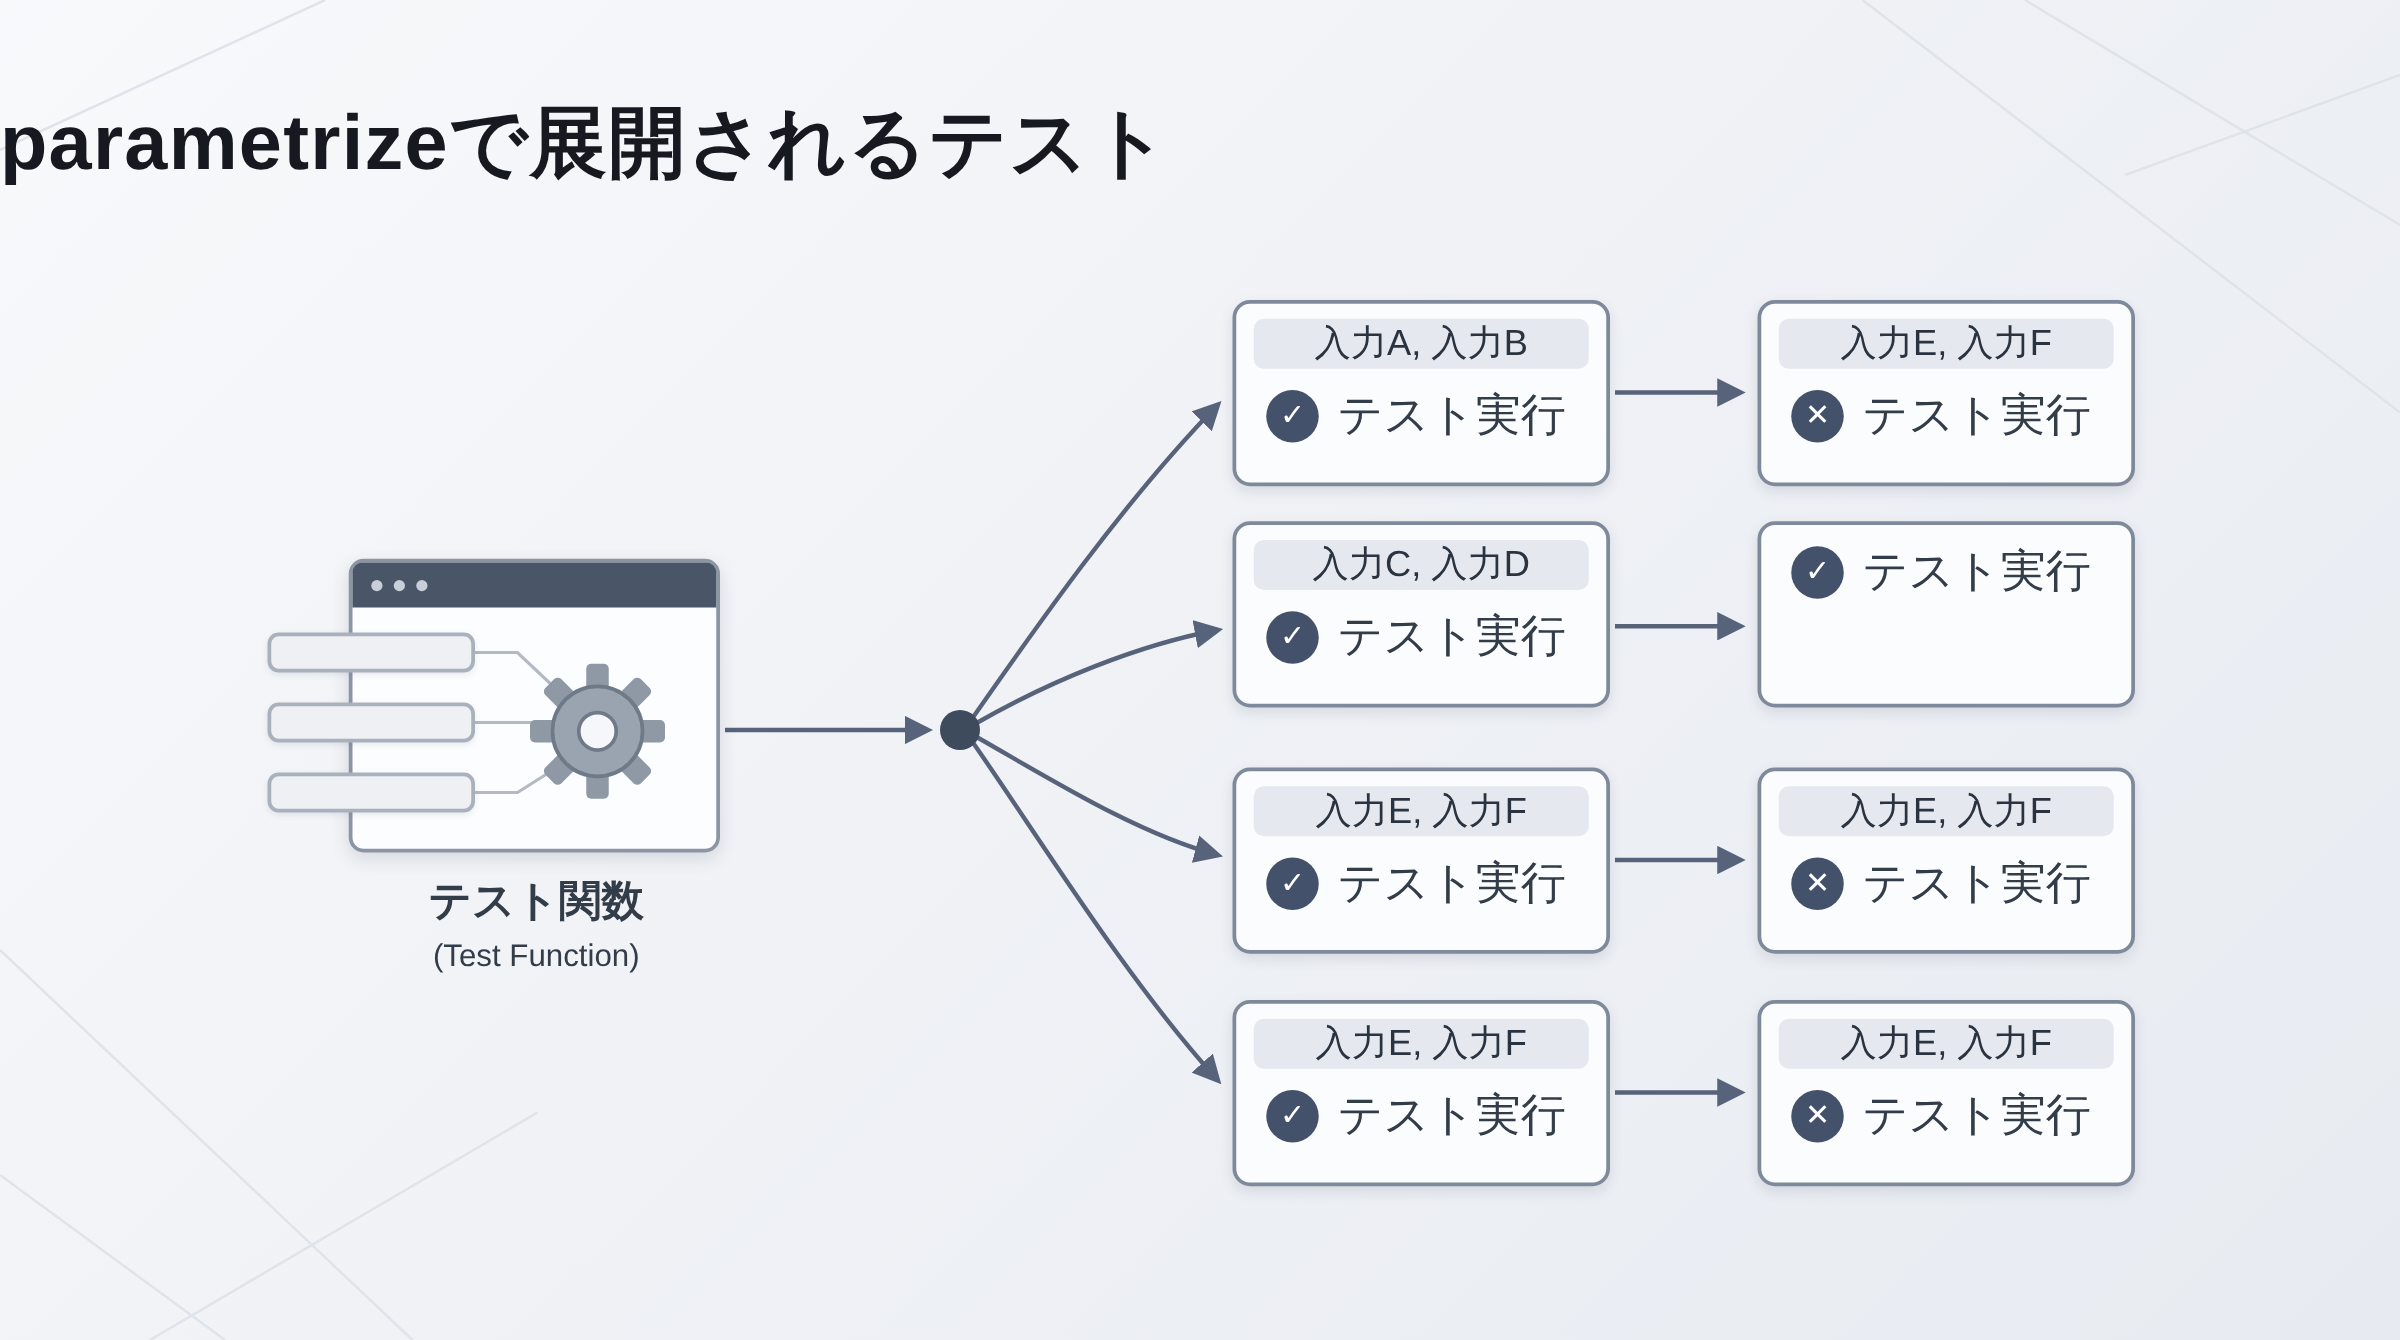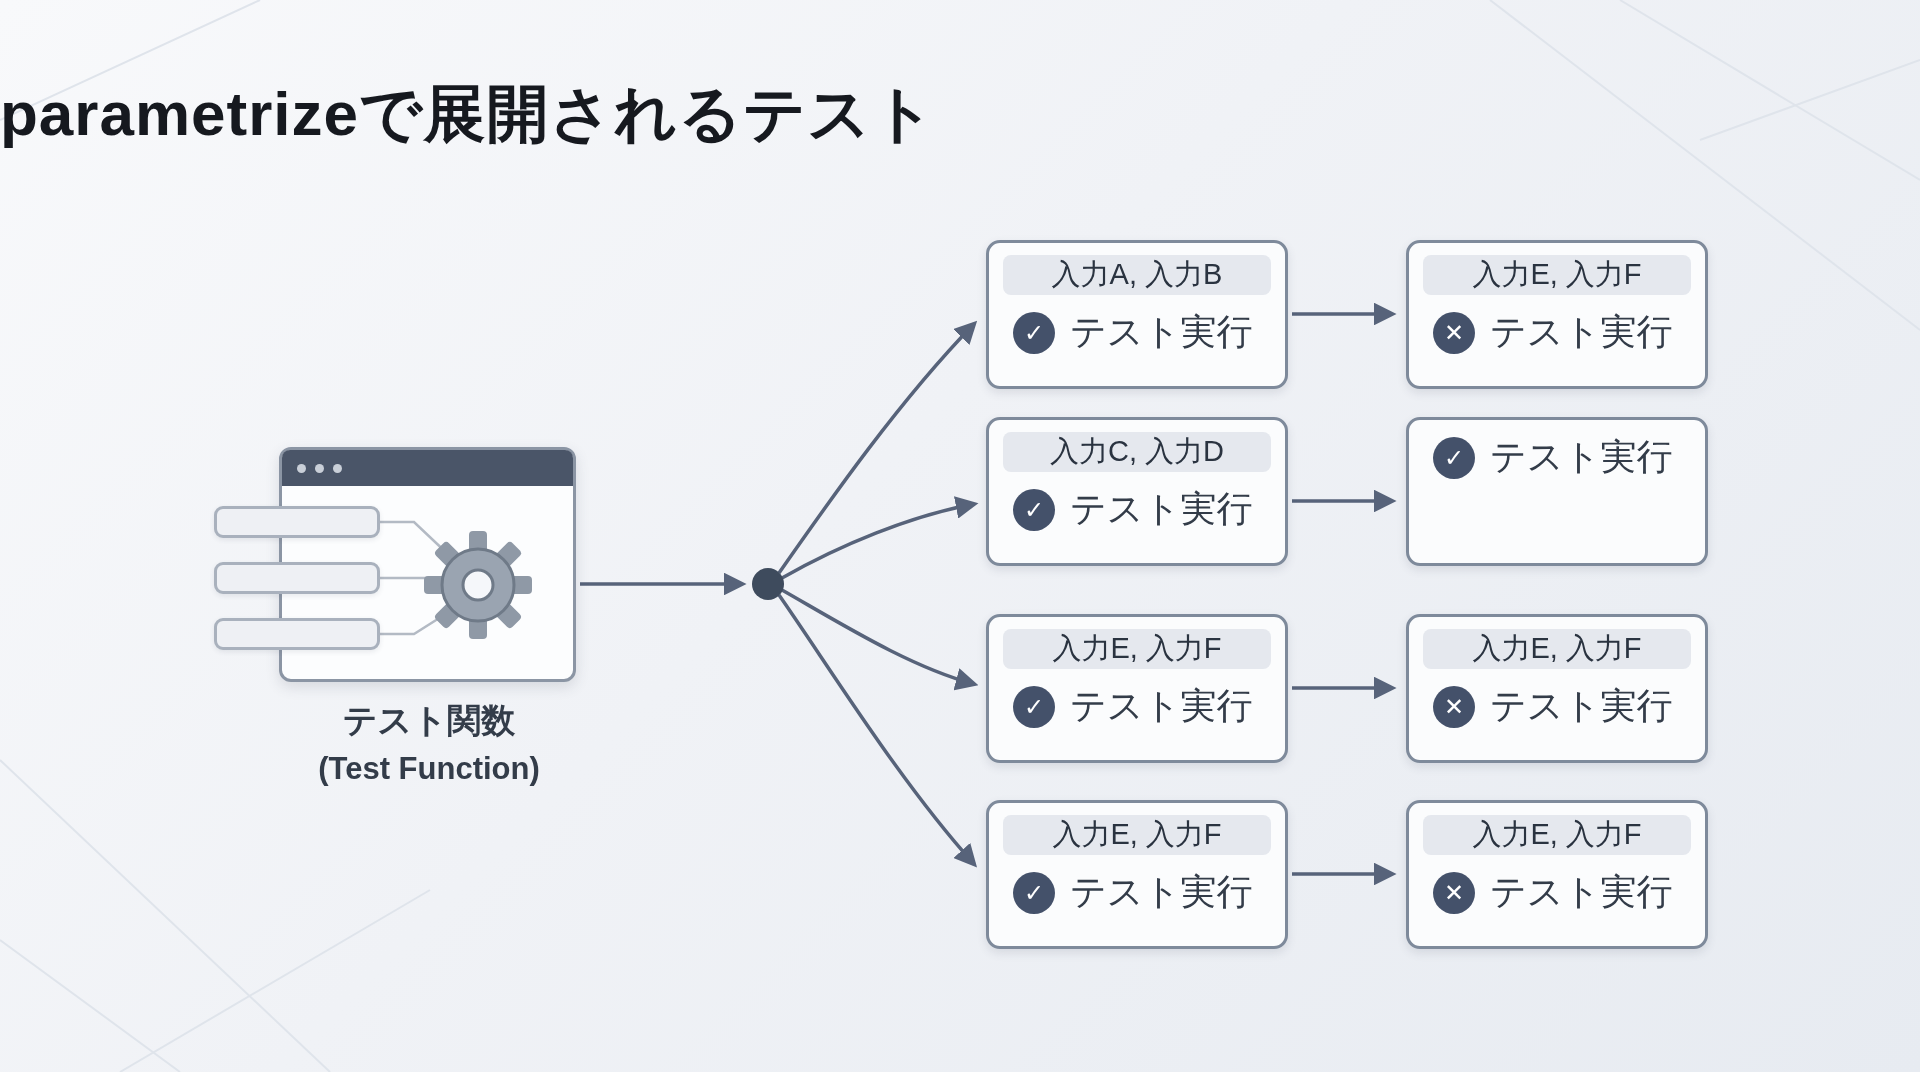--- a/index.html
+++ b/index.html
@@ -30,21 +30,21 @@
     position:absolute;left:214px;width:166px;height:32px;z-index:4;
     background:#eef0f4;border:3px solid #a9b1bd;border-radius:9px;box-sizing:border-box;
     box-shadow:0 2px 5px rgba(60,70,90,.10);
   }
   .gear-svg{position:absolute;left:423px;top:530px;z-index:5;}
   .caption{
     position:absolute;left:249px;top:698px;width:360px;text-align:center;
     color:#333c49;z-index:2;
   }
   .caption-ja{font-size:34px;font-weight:600;}
-  .caption-en{font-size:31px;font-weight:700;margin-top:7px;}
+  .caption-en{font-size:25px;font-weight:400;margin-top:7px;}
   .test-box{
     position:absolute;width:302px;height:149px;z-index:2;box-sizing:border-box;
     background:#fbfcfd;border:3px solid #7e8a9b;border-radius:14px;
     box-shadow:0 4px 10px rgba(60,70,90,.13);
   }
   .inputs-pill{
     margin:12px 14px 0;height:40px;background:#e5e8ee;border-radius:8px;
     display:flex;align-items:center;justify-content:center;
     font-size:29px;color:#2a3340;font-weight:500;
   }

